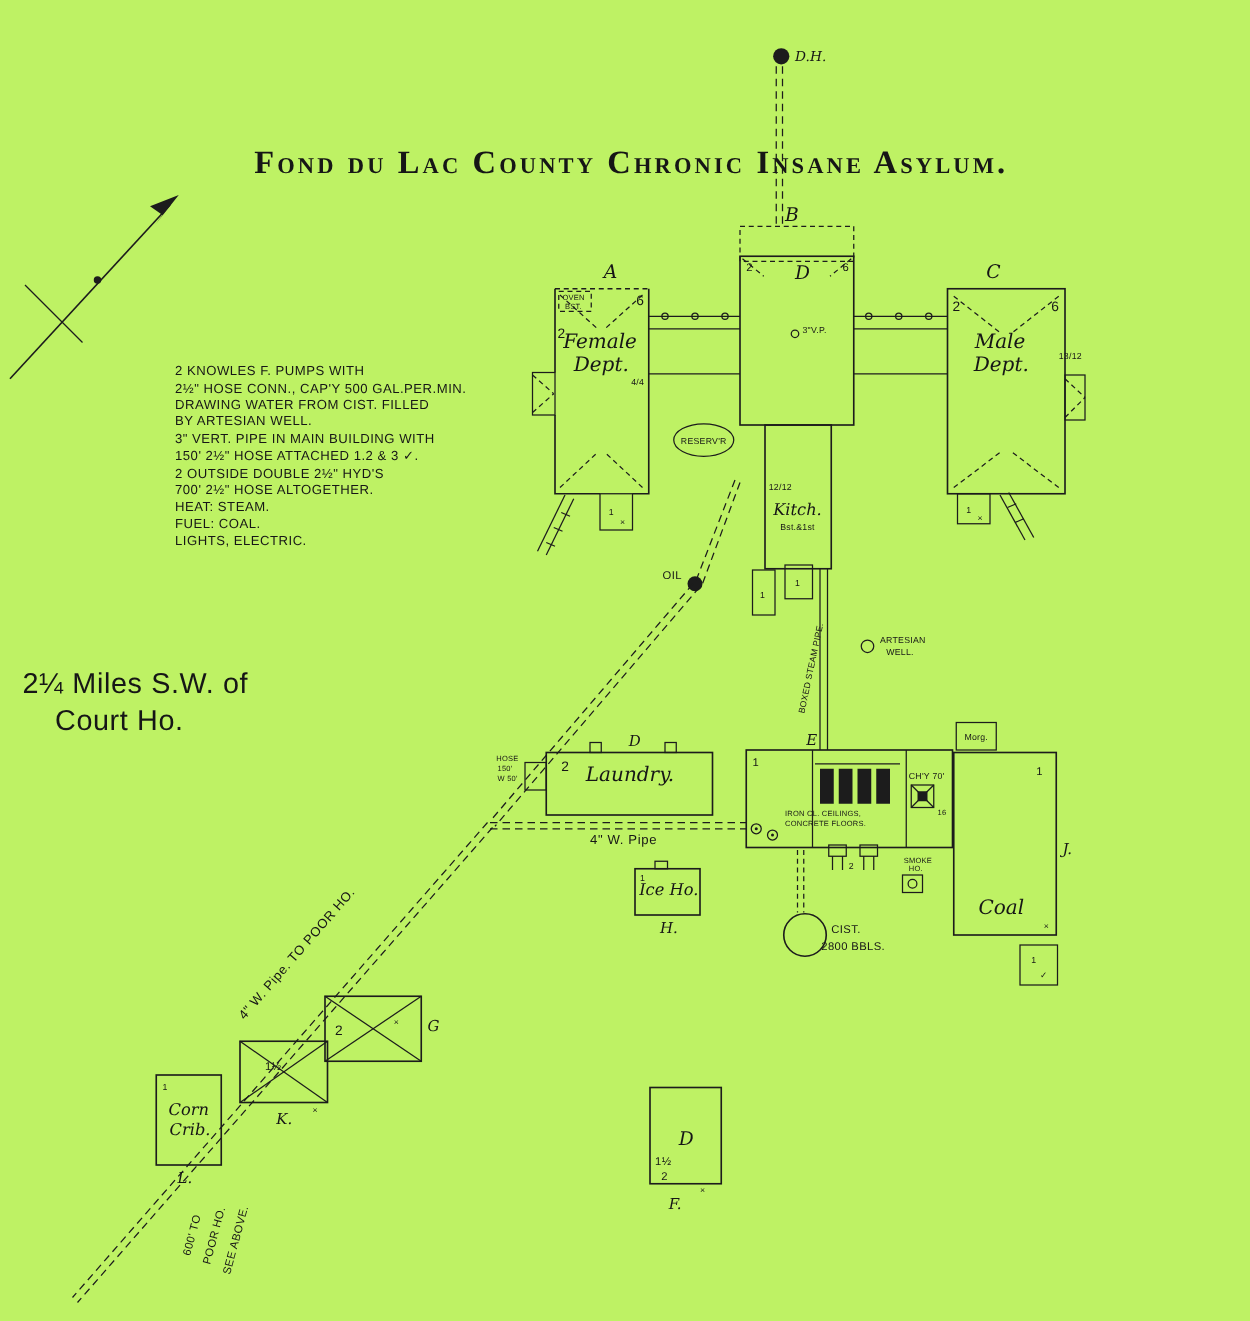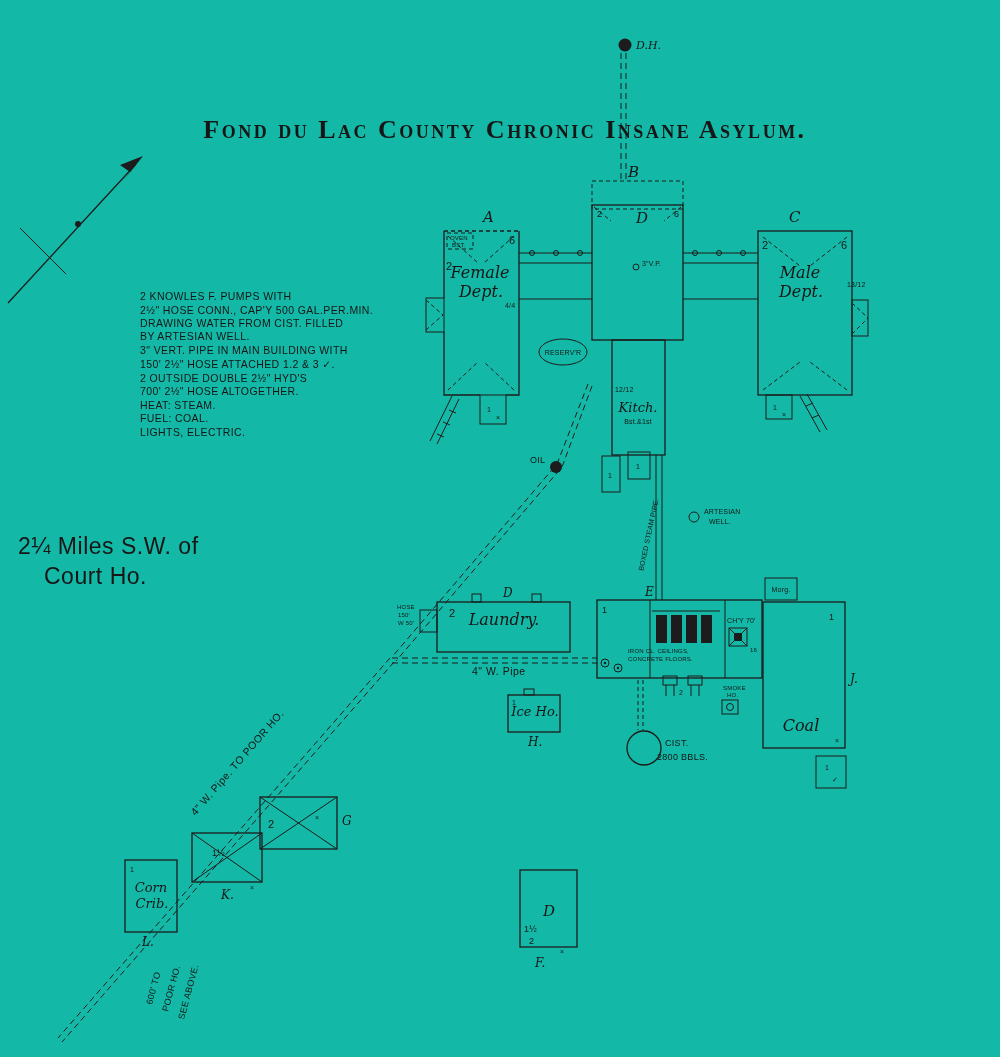--- a/index.html
+++ b/index.html
@@ -1,16 +1,16 @@
 <!DOCTYPE html>
 <html><head>
 <meta charset="utf-8">
 <style>
   html,body{margin:0;padding:0;background:#ffffff;}
-  .map{position:relative;width:1000px;height:1057px;background:#14b8a6;overflow:hidden;
+  .map{position:relative;width:1000px;height:1057px;background:#bef264;overflow:hidden;
        font-family:"Liberation Sans",sans-serif;}
   svg{position:absolute;left:0;top:0;}
   .ln{stroke:#1c1c1c;stroke-width:1.3;fill:none;}
   .lnthin{stroke:#1c1c1c;stroke-width:1;fill:none;}
   .dash{stroke-dasharray:6 4;}
   .dash2{stroke-dasharray:4 3;}
   .fillink{fill:#1c1c1c;stroke:none;}
   text{fill:#161616;}
   .t-title{font-family:"Liberation Serif",serif;font-size:26px;font-weight:700;
            font-variant:small-caps;letter-spacing:2.5px;}

